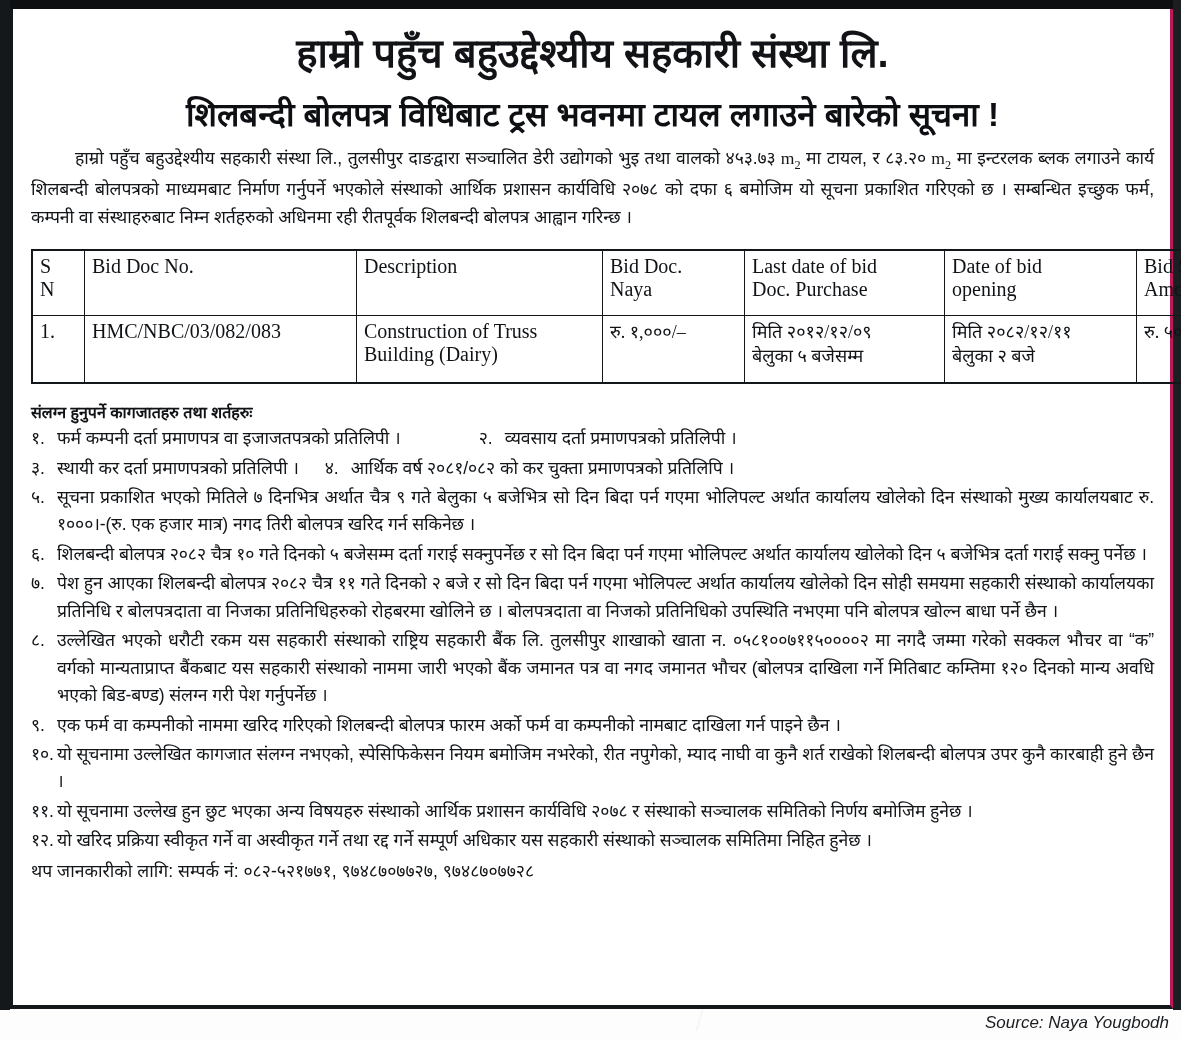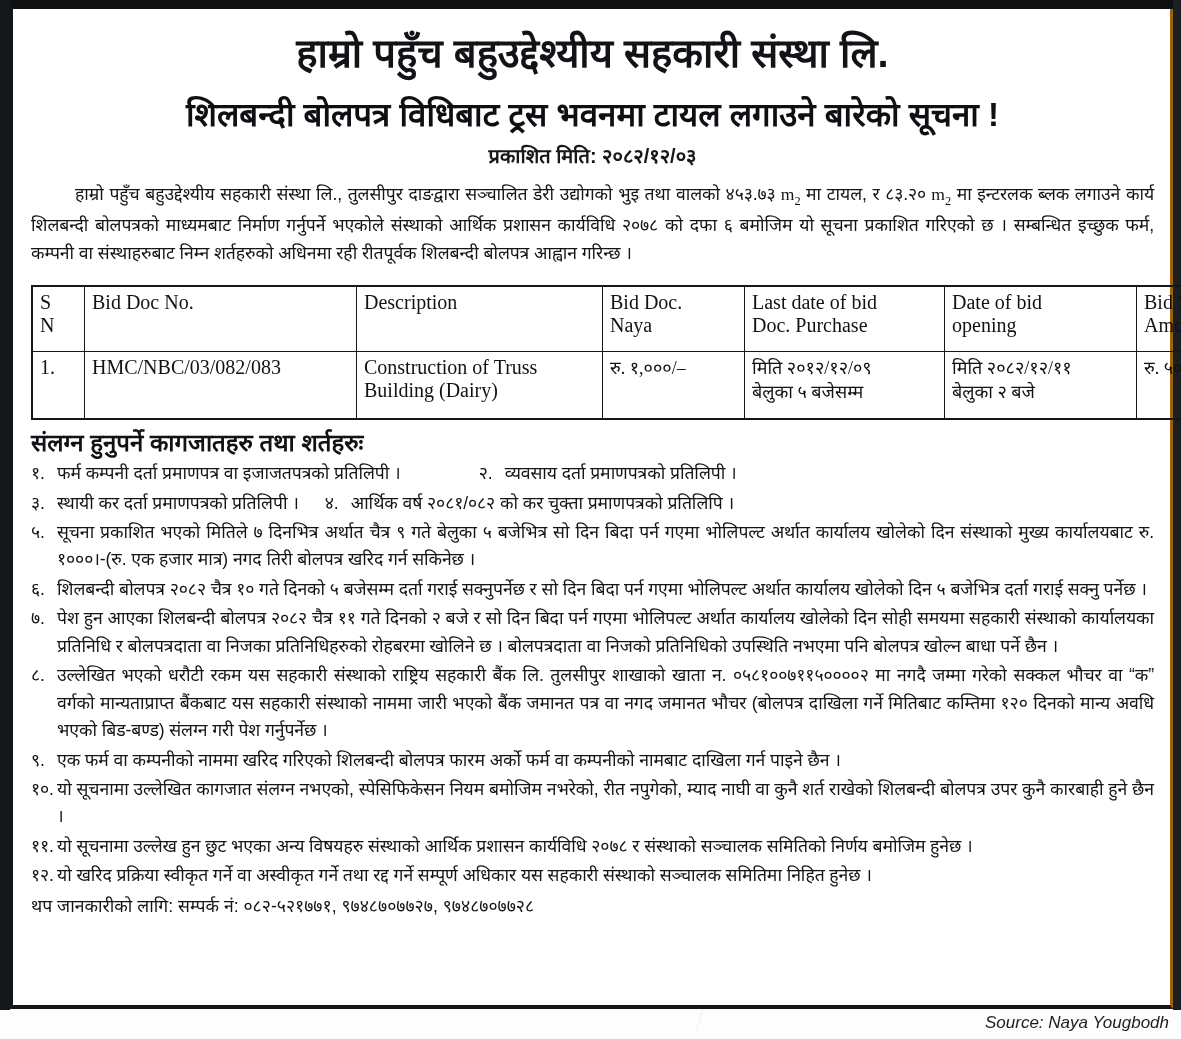--- a/index.html
+++ b/index.html
@@ -101,21 +101,21 @@
 
   
   #notice {
     position: absolute;
     left: 10px; top: 9px;
     width: 1163px;
     height: 1000px;
     background: #ffffff;
     box-sizing: border-box;
     border-left: 3px solid #13161a;
-    border-right: 3px solid #a16207;
+    border-right: 3px solid #be185d;
     border-bottom: 4px solid #13161a;
     padding: 10px 16px 8px 18px;
   }
 
   
   .org-name {
     text-align: center;
     font-family: "Liberation Sans", "DejaVu Sans", sans-serif;
     font-weight: 700;
     font-size: 40px;
@@ -202,24 +202,24 @@
   
   .dev-cell {
     font-family: Liberation Sans, sans-serif;
     font-size: 18px !important;
     font-weight: 700;
     line-height: 1.34 !important;
   }
 
   
   .cond-head {
-    margin-top: 5px;
-    font-family: "Liberation Sans", "DejaVu Sans", sans-serif;
-    font-weight: 700;
-    font-size: 24px;
+    margin-top: 17px;
+    font-family: "Liberation Sans", "DejaVu Sans", sans-serif;
+    font-weight: 700;
+    font-size: 16px;
     color: #101316;
   }
   ol.cond-list { list-style: none; margin: 0; padding: 0; }
   .cond-item {
     display: flex;
     font-family: "Liberation Sans", "DejaVu Sans", sans-serif;
     font-size: 17.6px;
     line-height: 1.56;
     color: #121518;
     margin-top: 2px;
@@ -274,21 +274,20 @@
   <div class="wm-text wm-small2">nayan you news</div>
 
   <div class="edge-top"></div>
   <div class="edge-left"></div>
   <div class="edge-right"></div>
 
   <div id="notice">
 
     <div class="org-name">हाम्रो पहुँच बहुउद्देश्यीय सहकारी संस्था लि.</div>
     <div class="notice-title">शिलबन्दी बोलपत्र विधिबाट ट्रस भवनमा टायल लगाउने बारेको सूचना !</div>
-    <div class="pub-date">प्रकाशित मिति: २०८२/१२/०३</div>
 
     <p class="intro"><span>हाम्रो पहुँच बहुउद्देश्यीय सहकारी संस्था लि., तुलसीपुर दाङद्वारा सञ्चालित डेरी उद्योगको भुइ तथा वालको </span><span>४५३.७३</span><span class="unit">&nbsp;<span>m</span><sub>2</sub></span><span> मा टायल, र </span><span>८३.२०</span><span class="unit">&nbsp;<span>m</span><sub>2</sub></span><span> मा इन्टरलक ब्लक लगाउने कार्य शिलबन्दी बोलपत्रको माध्यमबाट निर्माण गर्नुपर्ने भएकोले संस्थाको आर्थिक प्रशासन कार्यविधि २०७८ को दफा ६ बमोजिम यो सूचना प्रकाशित गरिएको छ । सम्बन्धित इच्छुक फर्म, कम्पनी वा संस्थाहरुबाट निम्न शर्तहरुको अधिनमा रही रीतपूर्वक शिलबन्दी बोलपत्र आह्वान गरिन्छ ।</span></p>
 
     <table class="bid-table">
       <thead>
         <tr>
           <th class="c-sn th-sn">
             <div>S</div>
             <div>N</div>
           </th>

